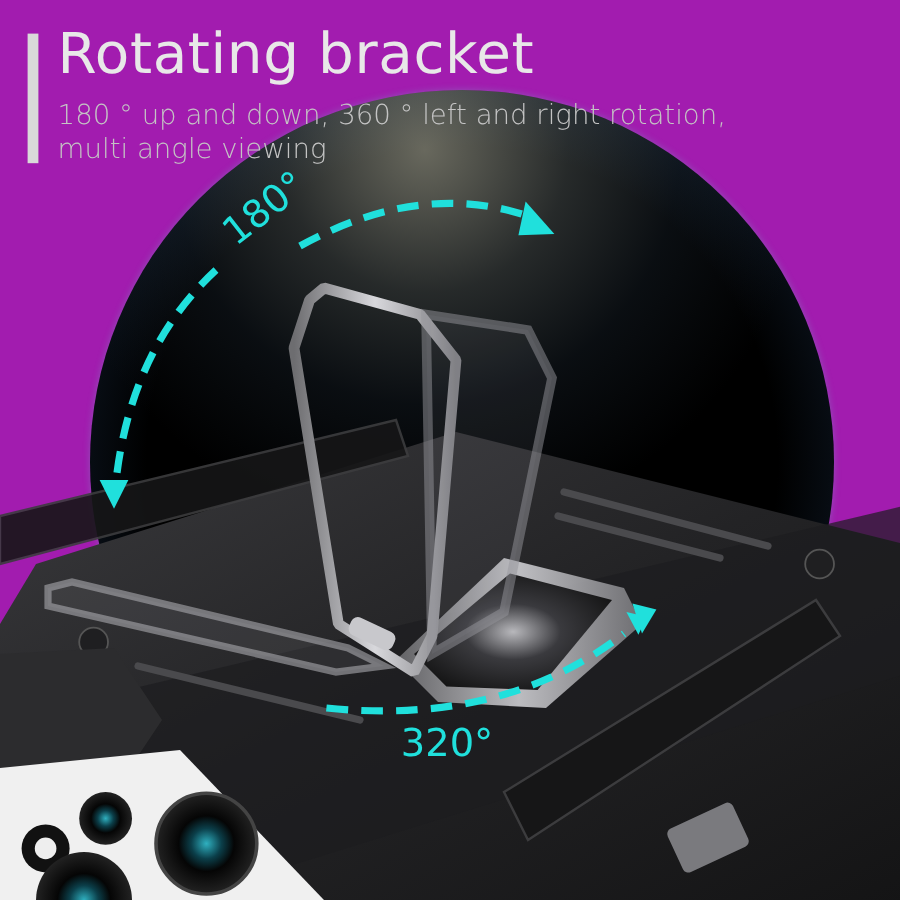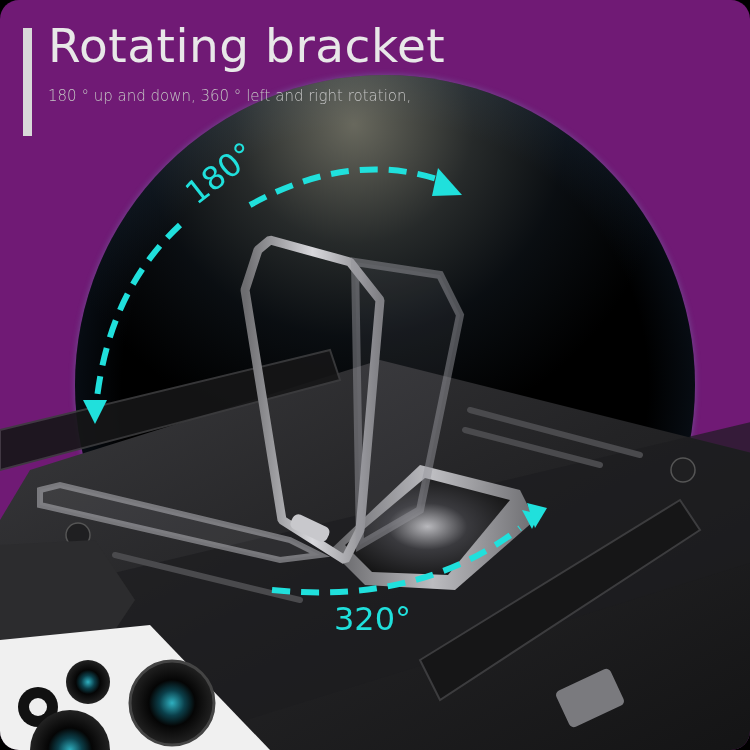--- a/index.html
+++ b/index.html
@@ -1,41 +1,40 @@
 <!DOCTYPE html>
 <html><head>
   <meta charset="utf-8">
   <style>
     html, body { margin: 0; padding: 0; background: #000; }
     .stage {
       position: relative; width: 750px; height: 750px; overflow: hidden;
-      background: #701a75;
+      background: #a21caf;
       font-family: "DejaVu Sans", sans-serif;
-      border-radius: 19px;
     }
     
     .globe {
       position: absolute; left: 75px; top: 75px; width: 620px; height: 620px;
       border-radius: 50%;
       background:
         radial-gradient(circle at 45% 8%, rgba(190,190,170,0.55) 0%, rgba(110,120,120,0.35) 18%, rgba(40,55,70,0.25) 32%, rgba(0,0,0,0) 48%),
         radial-gradient(circle at 50% 50%, #000 0%, #000 60%, #0c1520 78%, #1c2b3a 92%, #3a5068 99%, #6f8aa3 100%);
       box-shadow: 0 0 6px rgba(120,160,200,0.4);
     }
     
     .bar {
       position: absolute; left: 23px; top: 28px; width: 9px; height: 108px; background: #d9d9d9;
     }
     .title {
       position: absolute; left: 48px; top: 18px; color: #e8e8e8;
       font-size: 47px; letter-spacing: 0.5px; white-space: nowrap;
     }
     .subtitle {
       position: absolute; left: 48px; top: 82px; color: #c4c4c4;
-      font-size: 15px; line-height: 29px; white-space: nowrap; font-weight: 300;
+      font-size: 23px; line-height: 29px; white-space: nowrap; font-weight: 300;
     }
     .label-cyan { position: absolute; color: #20e0dc; font-size: 32px; white-space: nowrap; }
     .label-180 { left: 178px; top: 182px; transform: rotate(-38deg); transform-origin: left top; }
     .label-360 { left: 334px; top: 600px; }
     svg.overlay { position: absolute; left: 0; top: 0; }
   </style>
 </head>
 <body>
 
 <div class="stage">
@@ -116,17 +115,18 @@
       <path d="M 272 590 Q 420 605 520 528" fill="none" stroke="#20e0dc" stroke-width="6" stroke-dasharray="18 11"></path>
       <polygon points="528,506 545,510 538,525" fill="#20e0dc" transform="translate(-6 4) scale(1)"></polygon>
       <polygon points="527,503 547,508 535,528" fill="#20e0dc"></polygon>
     </g>
   </svg>
 
   <div class="bar"></div>
   <div class="title">Rotating bracket</div>
   <div class="subtitle">
     <div>180 ° up and down, 360 ° left and right rotation,</div>
+    <div>multi angle viewing</div>
   </div>
 
   <div class="label-cyan label-180">180°</div>
   <div class="label-cyan label-360">320°</div>
 </div>
 
 </body></html>

